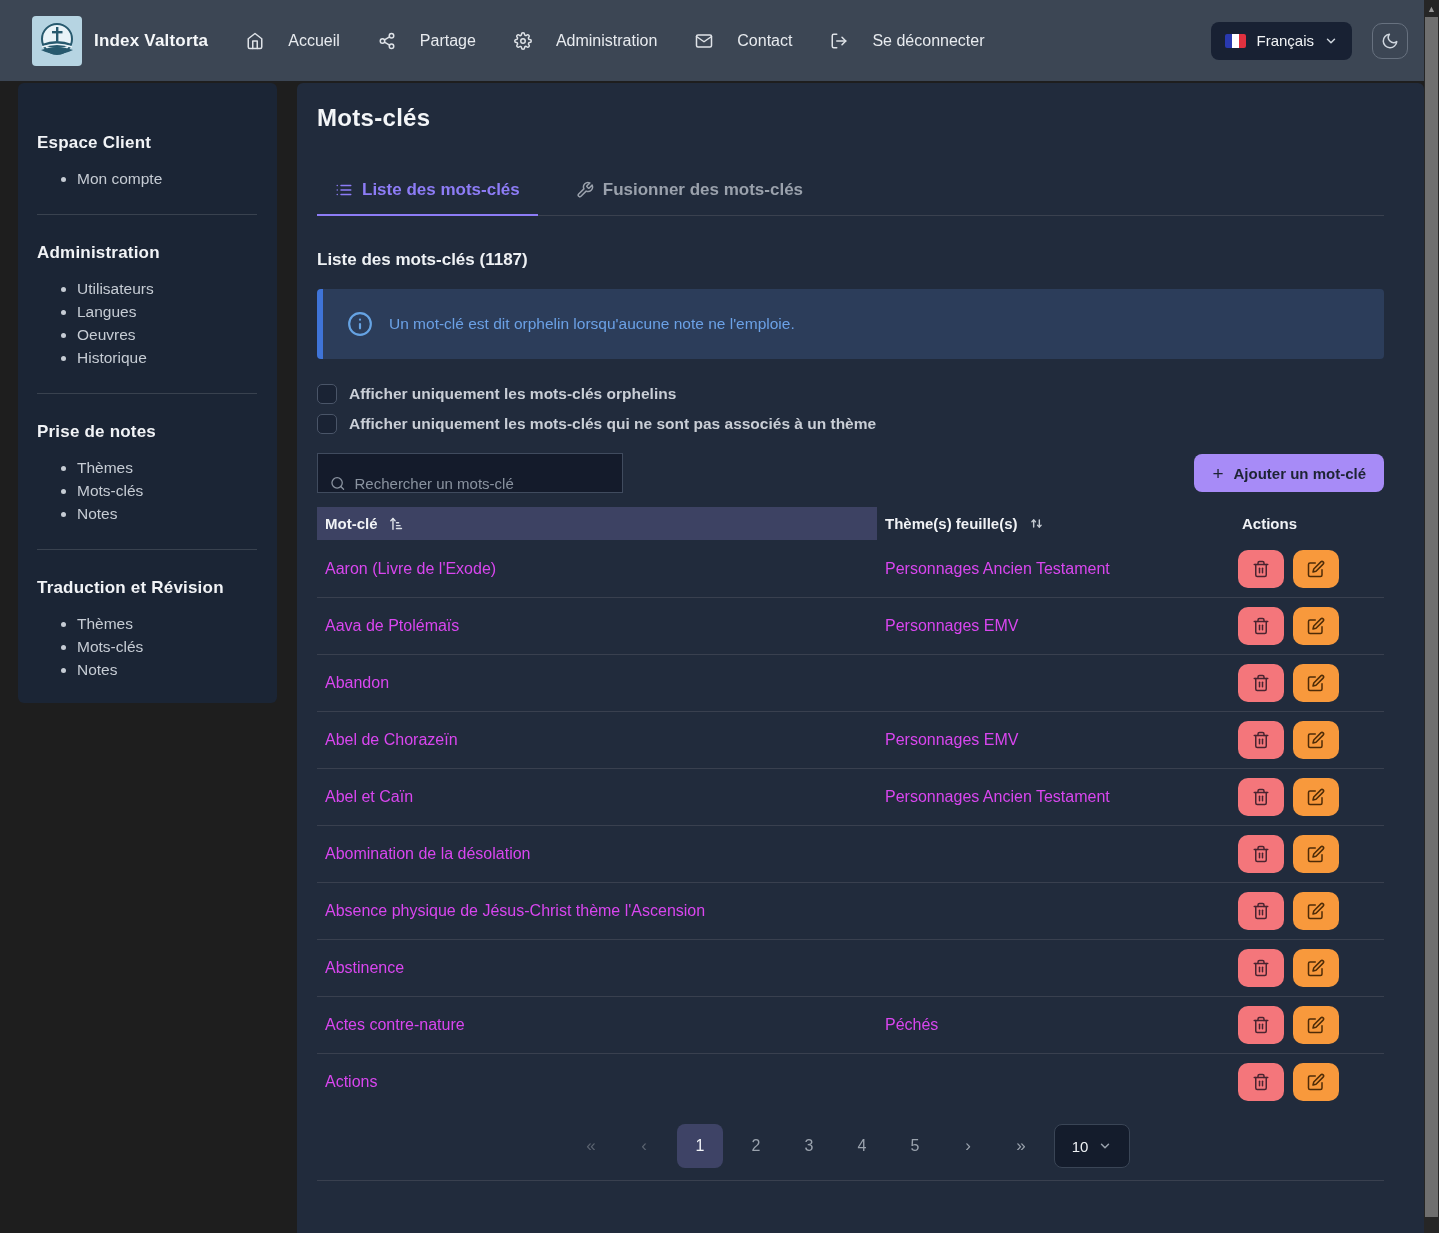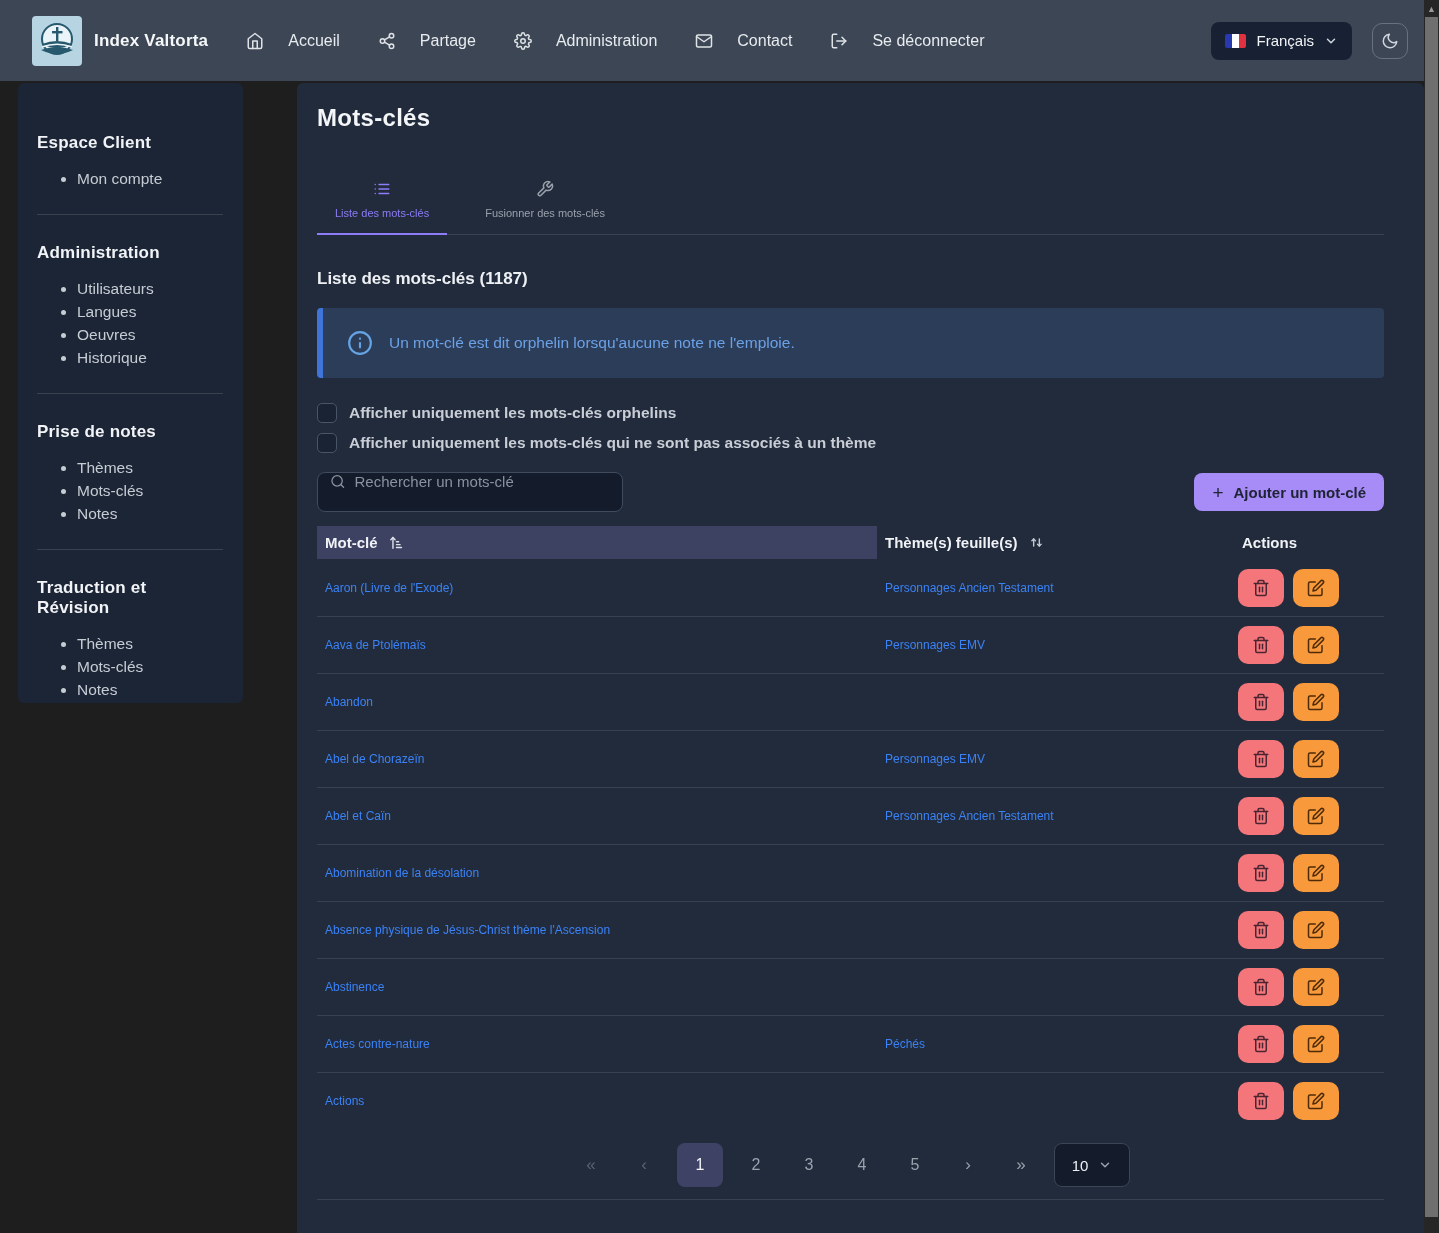--- a/index.html
+++ b/index.html
@@ -24,70 +24,70 @@
   .theme-btn { width:36px; height:36px; border-radius:10px; border:1px solid #67717f; background:transparent;
                display:flex; align-items:center; justify-content:center; cursor:pointer; }
 
   
   .scrollbar { position:absolute; right:0; top:0; width:15px; height:1233px; background:#262626; }
   .scrollbar .arrow { position:absolute; top:3px; left:0; width:15px; height:12px; color:#9a9a9a;
                       font-size:9px; line-height:12px; text-align:center; }
   .scrollbar .thumb { position:absolute; top:17px; left:1px; width:13px; height:1200px; background:#6f6f6f; }
 
   
-  .sidebar { position:absolute; left:18px; top:83px; width:225px; height:620px; background:#1b2535;
+  .sidebar { position:absolute; left:18px; top:83px; width:259px; height:620px; background:#1b2535;
              border-radius:6px; padding:50px 20px 20px 19px; }
   .sb-title { color:#f1f3f6; font-size:17px; font-weight:700; letter-spacing:.2px; }
   .sidebar ul { list-style:disc; padding-left:40px; margin:17px 0 26px; }
   .sidebar li { color:#c6ccd4; font-size:15.5px; margin-bottom:5px; cursor:pointer; }
   .sidebar hr { border:none; border-top:1px solid #39424f; margin:0 0 28px; }
 
   
   .main { position:absolute; left:297px; top:83px; width:1127px; height:1150px; background:#212b3c;
           border-radius:6px 6px 0 0; padding:21px 40px 0 20px; }
   .page-title { color:#f4f6f8; font-size:24px; font-weight:700; letter-spacing:.3px; }
 
   .tabs { display:flex; gap:20px; margin-top:38px; border-bottom:1px solid #3a414f; }
-  .tab { display:flex; align-items:center; gap:9px; font-size:11px; font-weight:400; padding:10px 18px 14px;
-         color:#9aa1ac; cursor:pointer; border-bottom:2px solid transparent; margin-bottom:-1px;flex-direction:column; }
+  .tab { display:flex; align-items:center; gap:9px; font-size:17px; font-weight:700; padding:10px 18px 14px;
+         color:#9aa1ac; cursor:pointer; border-bottom:2px solid transparent; margin-bottom:-1px; }
   .tab svg { stroke:#9aa1ac; }
   .tab.active { color:#8d7cf6; border-bottom-color:#8d7cf6; }
   .tab.active svg { stroke:#8d7cf6; }
 
   .list-heading { margin-top:34px; color:#eef1f4; font-size:17px; font-weight:700; }
 
   .alert { margin-top:19px; background:#2c3d5a; border-left:6px solid #3f74d8; border-radius:4px;
            height:70px; display:flex; align-items:center; gap:16px; padding:0 24px; }
   .alert-text { color:#6ba1e6; font-size:15.5px; }
 
   .filters { margin-top:25px; display:flex; flex-direction:column; gap:10px; }
   .filter-row { display:flex; align-items:center; gap:12px; }
   .checkbox { width:20px; height:20px; border:1.5px solid #4a5568; border-radius:5px; background:#1a2334; cursor:pointer; flex:0 0 auto; }
   .filter-label { color:#c9ced6; font-size:15.5px; font-weight:600; }
 
   .toolbar { margin-top:19px; display:flex; align-items:center; justify-content:space-between; }
-  .search-box { width:306px; height:40px; background:#141b2b; border:1px solid #404b5e; border-radius:8px;
-                display:flex; align-items:flex-start; gap:9px; padding:0 12px; }
+  .search-box { width:306px; height:40px; background:#141b2b; border:1px solid #404b5e; border-radius:0;
+                display:flex; align-items:flex-end; gap:9px; padding:0 12px; }
   .search-box input { background:transparent; border:none; outline:none; color:#dfe3e9; font-size:15px; width:100%;
                       font-family:inherit; }
   .search-box input::placeholder { color:#8a93a0; }
   .add-btn { height:38px; padding:0 18px; background:#a78bf7; color:#1d2434; border:none; border-radius:8px;
              font-size:15px; font-weight:700; display:flex; align-items:center; gap:10px; cursor:pointer;
              font-family:inherit; }
   .add-btn .plus { font-size:19px; font-weight:400; line-height:1; }
 
   
   .table { margin-top:14px; }
   .thead, .trow { display:grid; grid-template-columns:560px 357px 1fr; align-items:center; }
   .thead { height:33px; }
   .th { color:#f0f2f5; font-size:15px; font-weight:700; display:flex; align-items:center; gap:10px; height:100%; padding-left:8px; }
   .th.sorted { background:#3d4263; }
   .trow { min-height:57px; border-top:1px solid #39404f; }
   .trow:first-of-type { border-top:none; }
-  .tcell { color:#3b82f6; font-size:12px; padding-left:8px; }
+  .tcell { color:#d946ef; font-size:16px; padding-left:8px; }
   .tcell.actions { display:flex; gap:9px; padding-left:4px; }
   .act { width:46px; height:38px; border:none; border-radius:10px; display:flex; align-items:center;
          justify-content:center; cursor:pointer; }
   .act.del { background:#f4767b; }
   .act.del svg { stroke:#4a2430; }
   .act.edit { background:#f8993c; }
   .act.edit svg { stroke:#4d2b07; }
 
   
   .pagination { margin-top:14px; display:flex; align-items:center; justify-content:center; gap:13px; }

